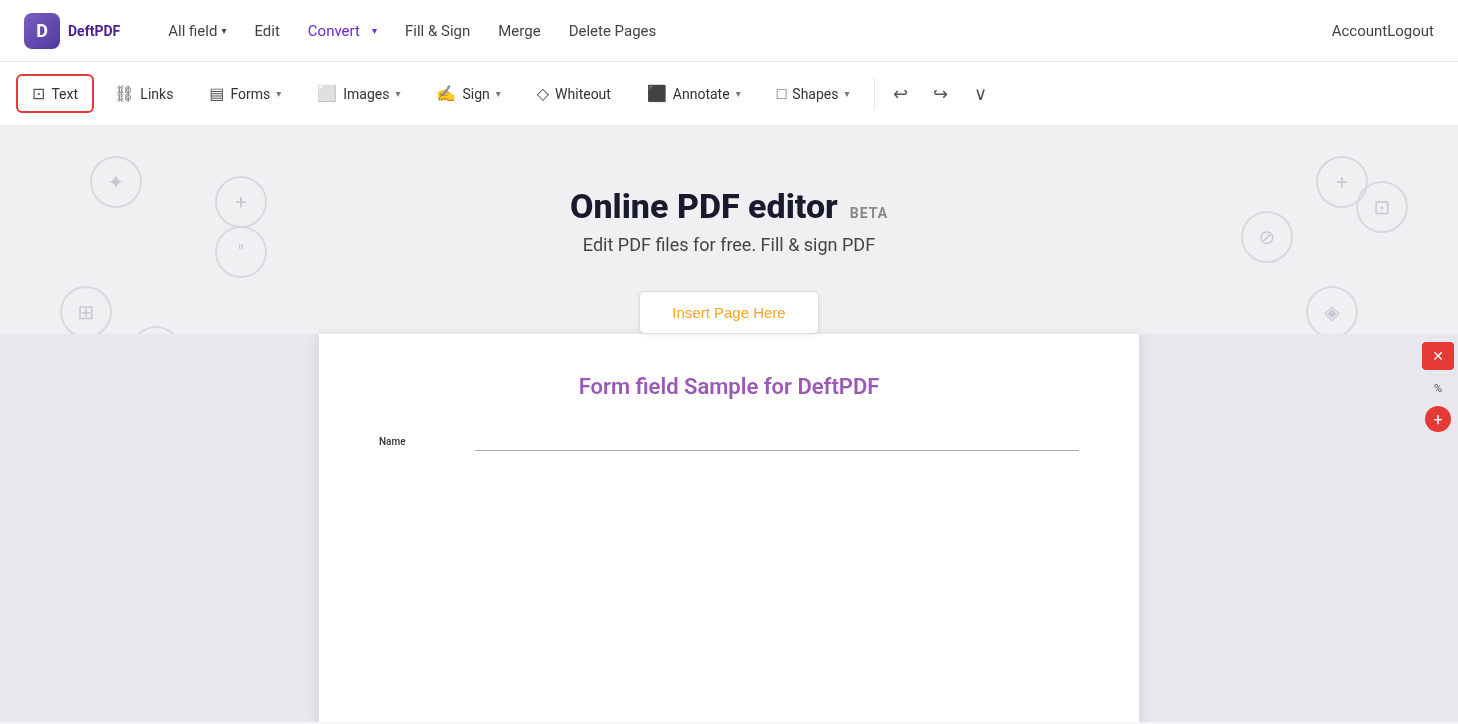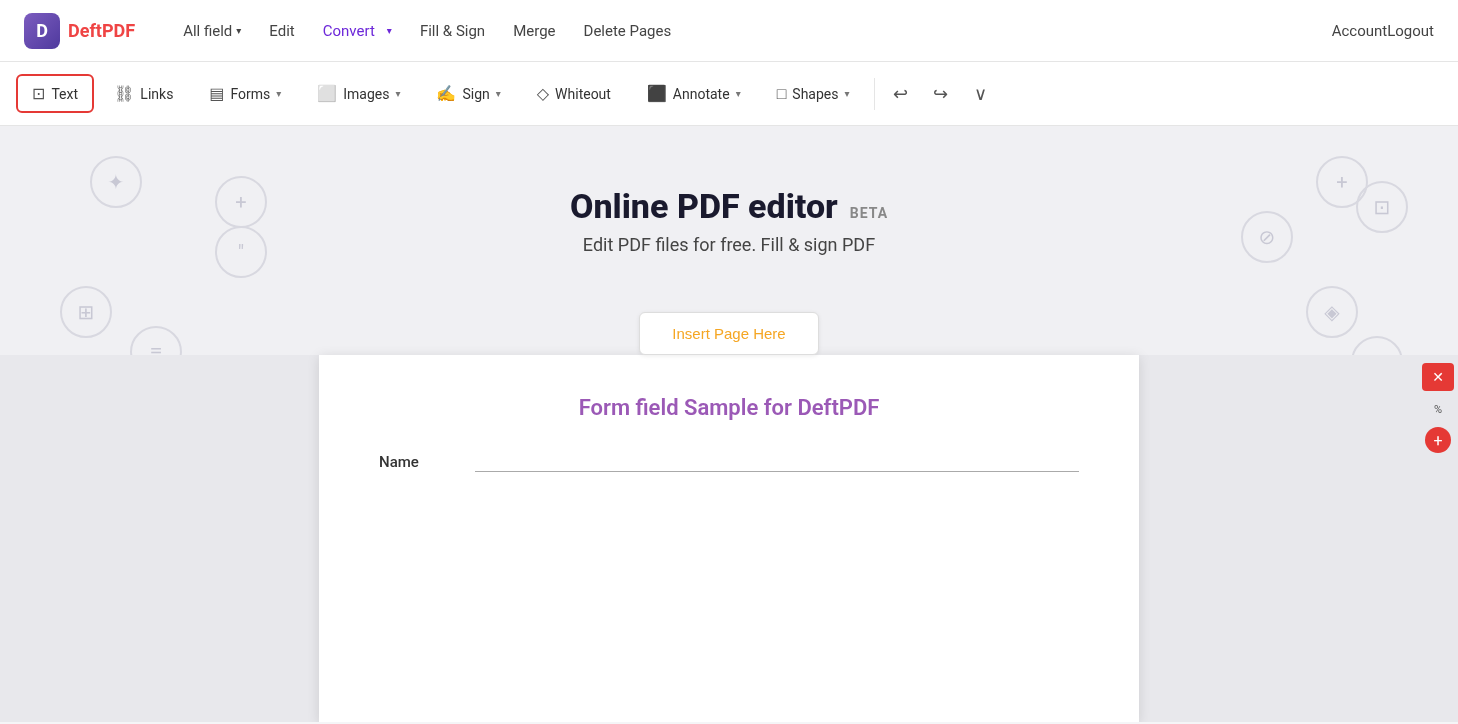--- a/index.html
+++ b/index.html
@@ -27,23 +27,23 @@
       background: linear-gradient(135deg, #7c5cbf, #4f3a9e);
       border-radius: 8px;
       display: flex;
       align-items: center;
       justify-content: center;
       color: white;
       font-weight: bold;
       font-size: 18px;
     }
     .logo-text {
-      font-size: 18px;
+      font-size: 14px;
       font-weight: 700;
-      color: #ef4444;
+      color: #4c1d95;
     }
     .nav-links {
       display: flex;
       align-items: center;
       gap: 28px;
       flex: 1;
     }
     .nav-link {
       font-size: 15px;
       color: #444;
@@ -149,21 +149,21 @@
       align-items: center;
       justify-content: center;
       color: #c8c8d4;
       font-size: 20px;
       background: transparent;
     }
     .page-title-area {
       text-align: center;
       z-index: 1;
       position: relative;
-      margin-bottom: 37px;
+      margin-bottom: 16px;
     }
     .page-title-area h1 {
       font-size: 34px;
       font-weight: 800;
       color: #1a1a2e;
       display: inline;
     }
     .page-title-area .beta-badge {
       font-size: 14px;
       font-weight: 700;
@@ -223,21 +223,21 @@
       font-weight: 600;
       margin-bottom: 32px;
     }
     .pdf-field-row {
       display: flex;
       align-items: center;
       margin-bottom: 20px;
       gap: 16px;
     }
     .pdf-field-label {
-      font-size: 15px;
+      font-size: 10px;
       color: #333;
       font-weight: 500;
       min-width: 80px;
     }
     .pdf-field-line {
       flex: 1;
       border-bottom: 1px solid #aaa;
       height: 20px;
     }
 

